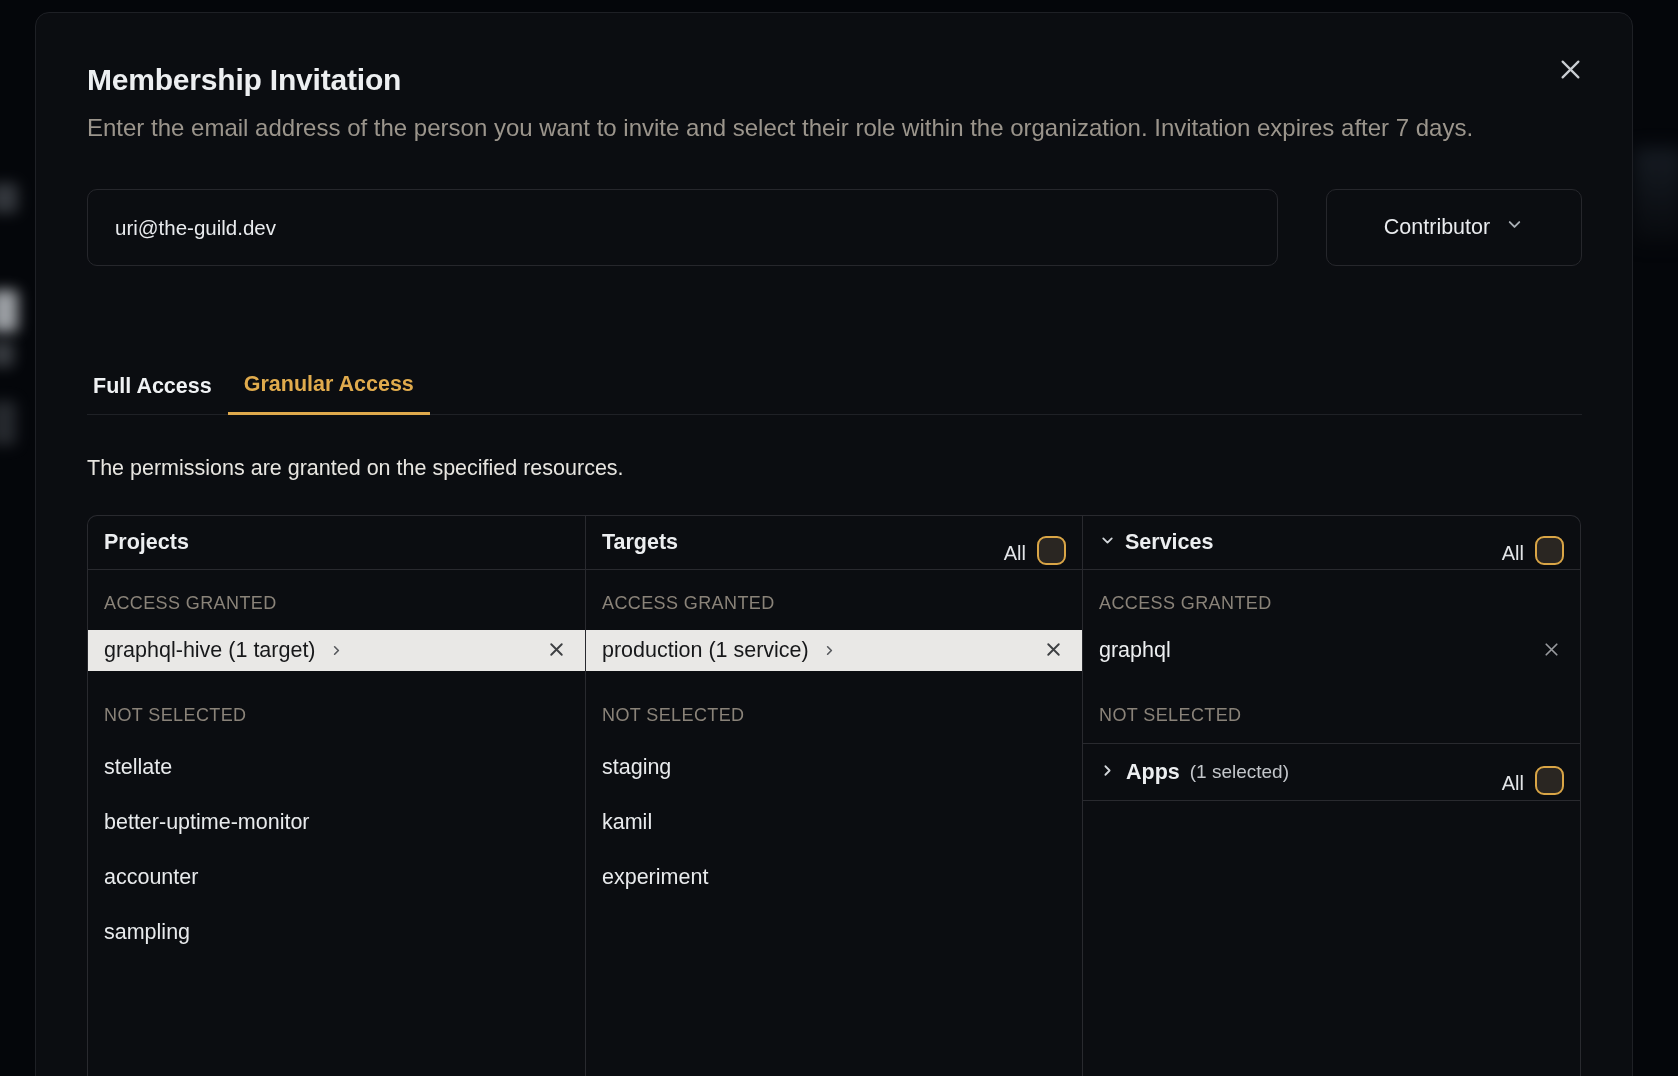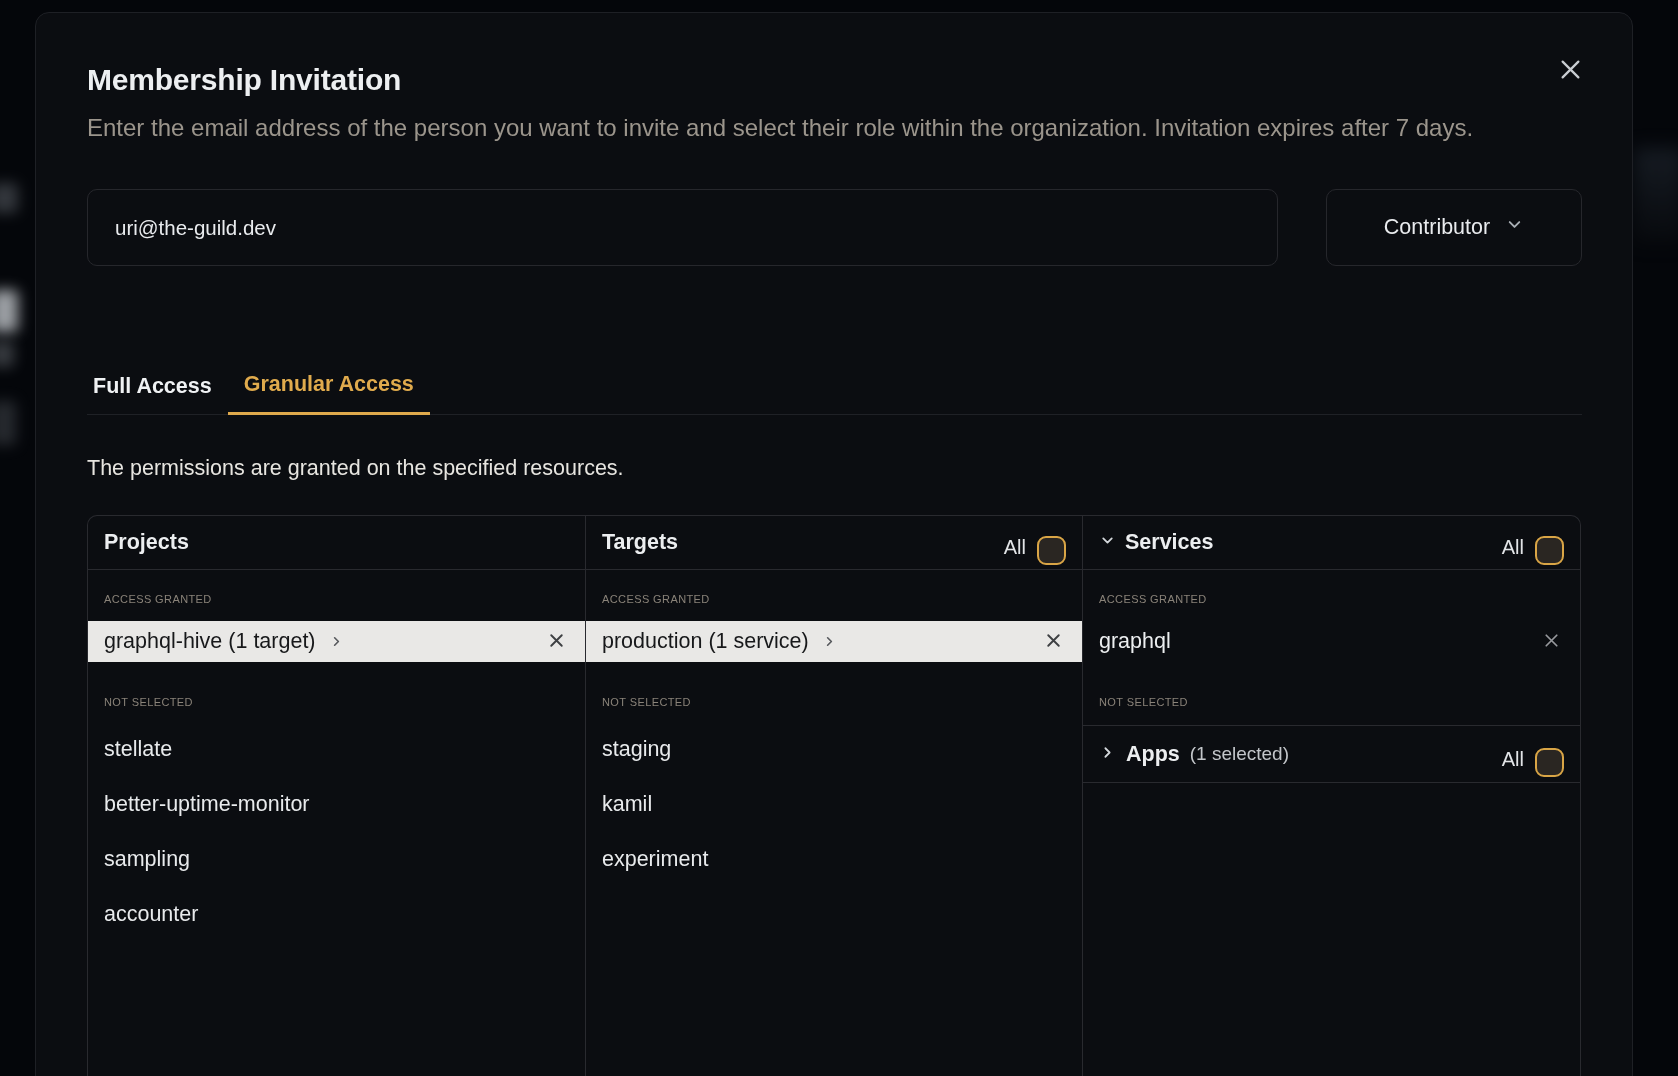--- a/index.html
+++ b/index.html
@@ -60,28 +60,28 @@
     border:1px solid #292a2f; border-bottom:none; border-radius:10px 10px 0 0;
     display:grid; grid-template-columns:497px 497px 1fr; overflow:hidden;
   }
   .col { min-width:0; }
   .col + .col { border-left:1px solid #292a2f; }
   .col-header {
     height:54px; border-bottom:1px solid #292a2f; display:flex;
     align-items:center; padding:0 16px; gap:9px;
   }
   .col-title { font-size:21.5px; font-weight:700; color:#eceef0; }
-  .all-group { margin-left:auto; display:flex; align-items:flex-start; gap:11px; cursor:pointer;margin-top:16px; }
+  .all-group { margin-left:auto; display:flex; align-items:flex-end; gap:11px; cursor:pointer;margin-top:16px; }
   .all-label { font-size:20px; color:#e2e4e7; }
   .checkbox {
     width:29px; height:29px; border:2px solid #d9a546; border-radius:9px;
     background:#2a2622; display:inline-block;
   }
 
-  .section-label { margin:23px 16px 0; font-size:11px; letter-spacing:.4px; color:#8a8379; }
+  .section-label { margin:23px 16px 0; font-size:18px; letter-spacing:.4px; color:#8a8379; }
   .section-label.ns { margin-top:34px; }
 
   .sel-row {
     margin-top:16px; height:41px; display:flex; align-items:center;
     padding:0 16px; background:#e9e8e6; cursor:pointer;
   }
   .sel-row .name { font-size:21.5px; color:#17181a; }
   .sel-row .chev { margin-left:13px; display:flex; }
   .sel-row.plain { background:transparent; }
   .sel-row.plain .name { color:#eceef0; }
@@ -169,22 +169,22 @@
               <svg width="21" height="21" viewBox="0 0 24 24" fill="none" stroke="#3e4043" stroke-width="2.2" stroke-linecap="round">
                   <path d="M6 6l12 12M18 6L6 18"></path>
                 </svg>
             </span>
           </button>
         </div>
         <div class="section-label ns">NOT SELECTED</div>
         <div class="items">
           <div class="item">stellate</div>
           <div class="item">better-uptime-monitor</div>
+          <div class="item">accounter</div>
           <div class="item">sampling</div>
-          <div class="item">accounter</div>
         </div>
       </div>
 
       <div class="col">
         <div class="col-header">
           <span class="col-title">Targets</span>
           <span class="all-group">
             <span class="all-label">All</span>
             <span class="checkbox"></span>
           </span>

